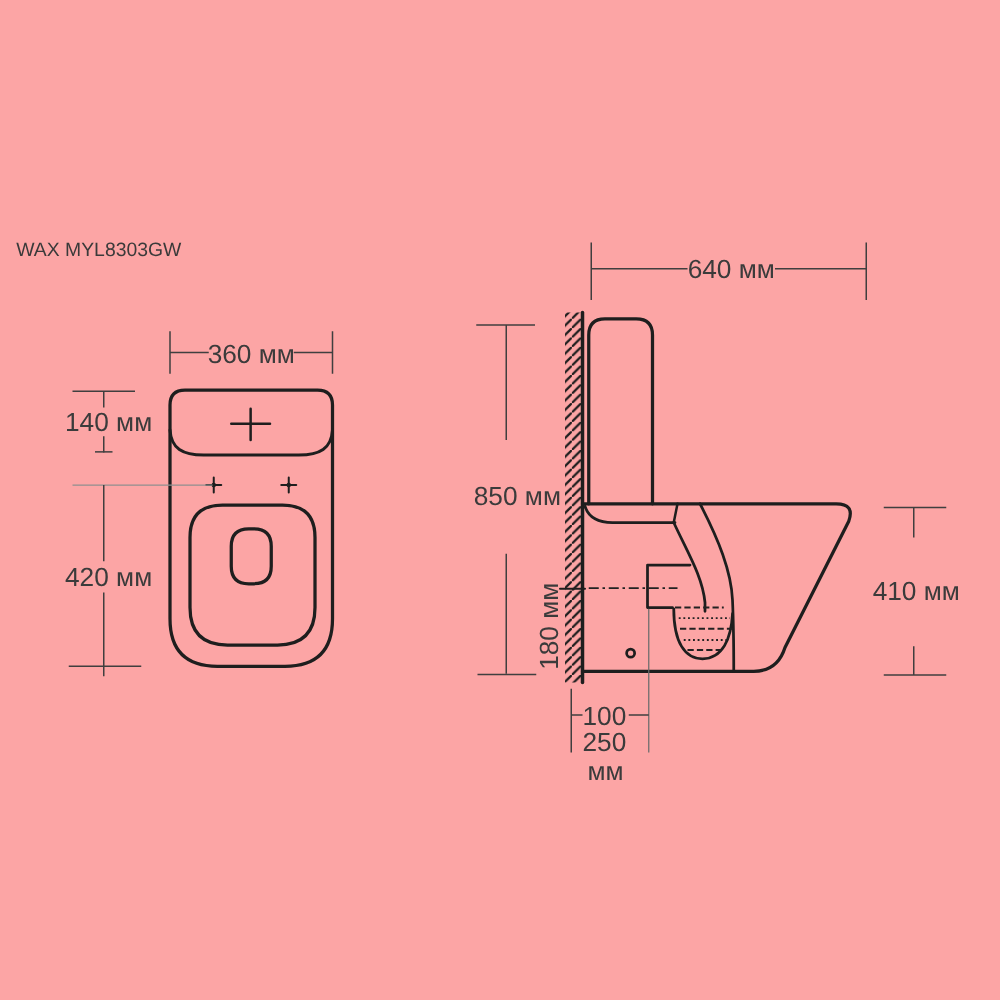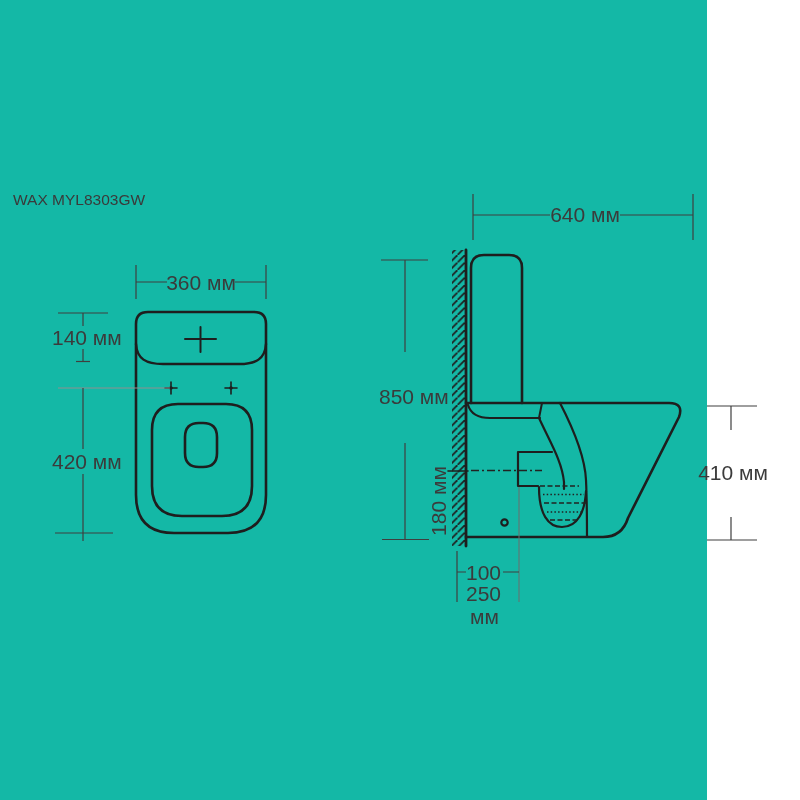--- a/index.html
+++ b/index.html
@@ -5,23 +5,23 @@
   html, body {
     margin: 0;
     padding: 0;
     background: #ffffff;
     width: 800px;
     height: 800px;
     overflow: hidden;
   }
   .sheet {
     position: relative;
-    width: 707px;
+    width: 800px;
     height: 800px;
-    background: #14b8a6;
+    background: #fca5a5;
     font-family: "Liberation Sans", sans-serif;
   }
   svg { display: block; }
   .outline   { stroke: #1e1e1e; fill: none; stroke-linecap: round; stroke-linejoin: round; }
   .dimline   { stroke: #3f3f3f; fill: none; stroke-width: 1.2; }
   .thinline  { stroke: #8f8f8f; fill: none; stroke-width: 1; }
   .extline   { stroke: #6c6c6c; fill: none; stroke-width: 1; }
   .dimtext   { fill: #3b3b3b; font-size: 21px; font-family: "Liberation Sans", sans-serif; }
   .titletext { fill: #3a3a3a; font-size: 15.5px; font-family: "Liberation Sans", sans-serif; }
   .waterdash { stroke: #222222; fill: none; stroke-width: 1.5; }

